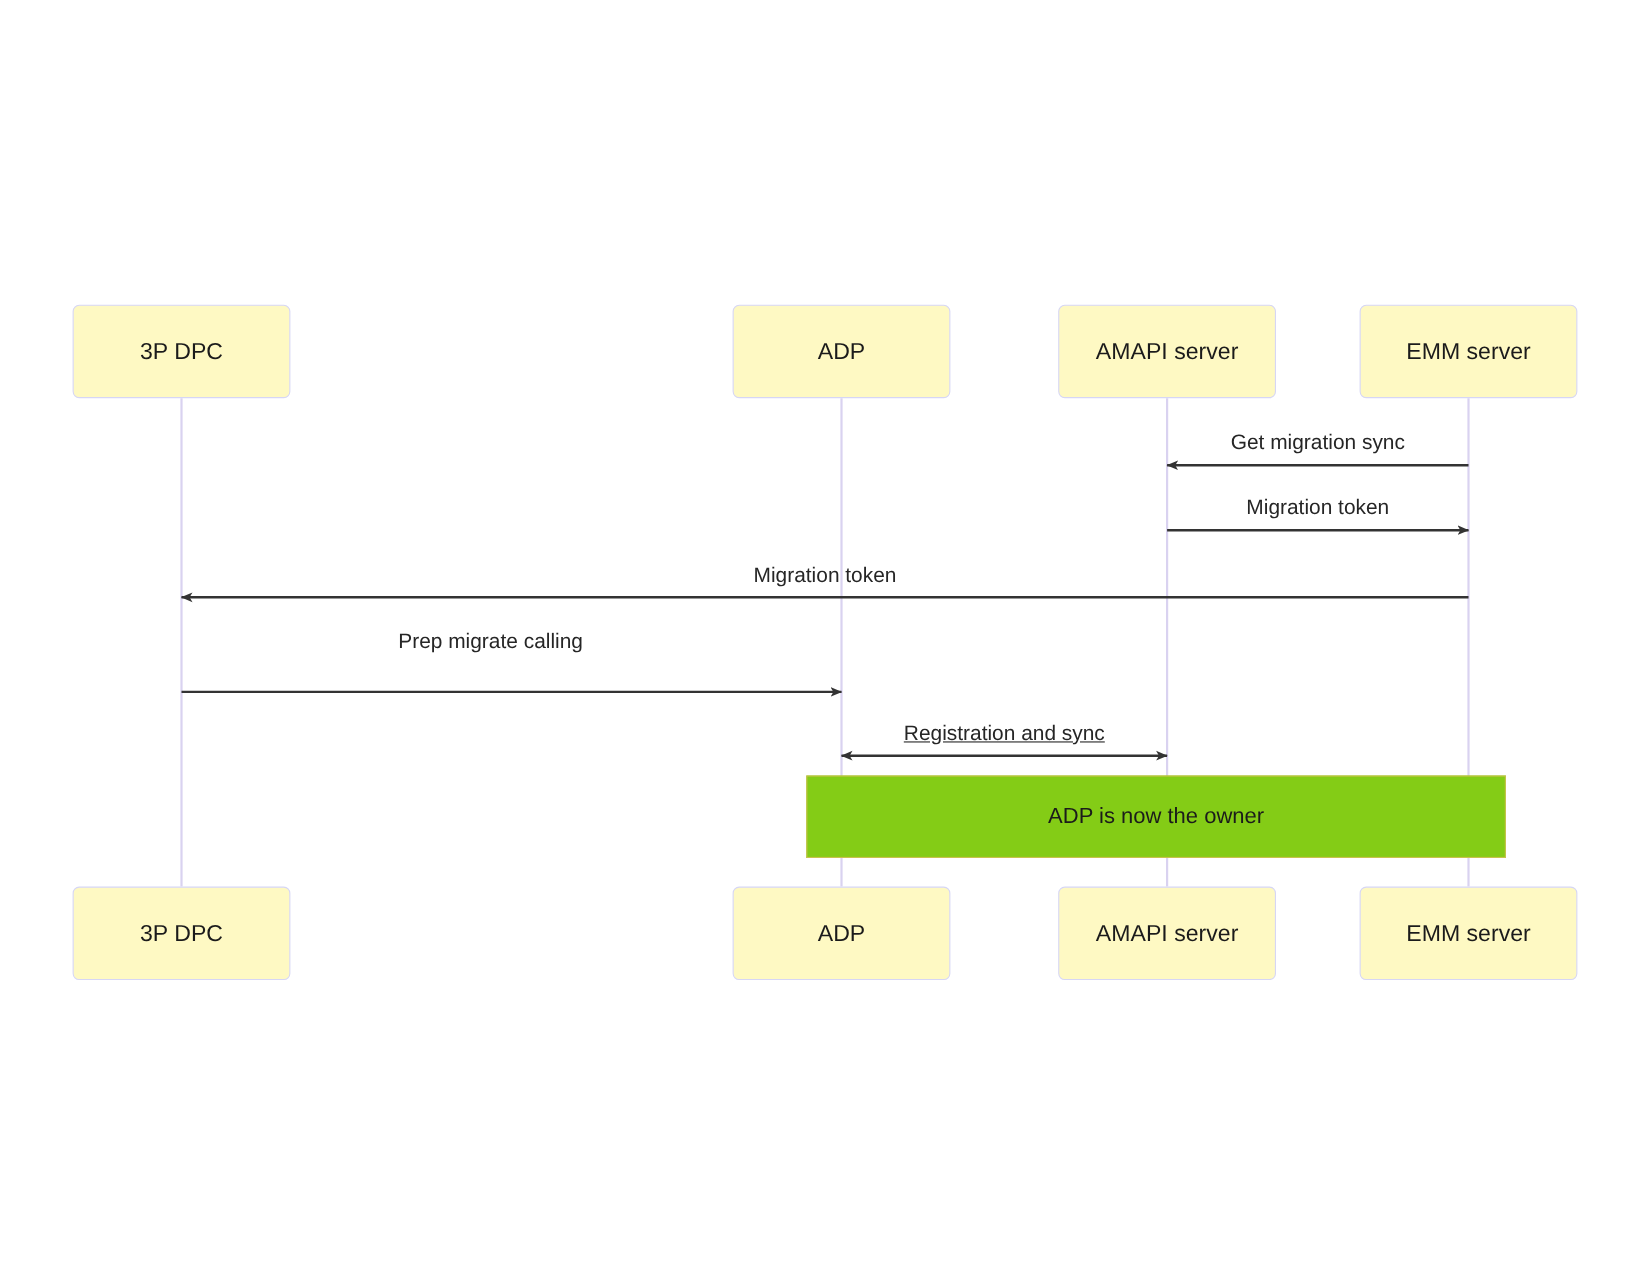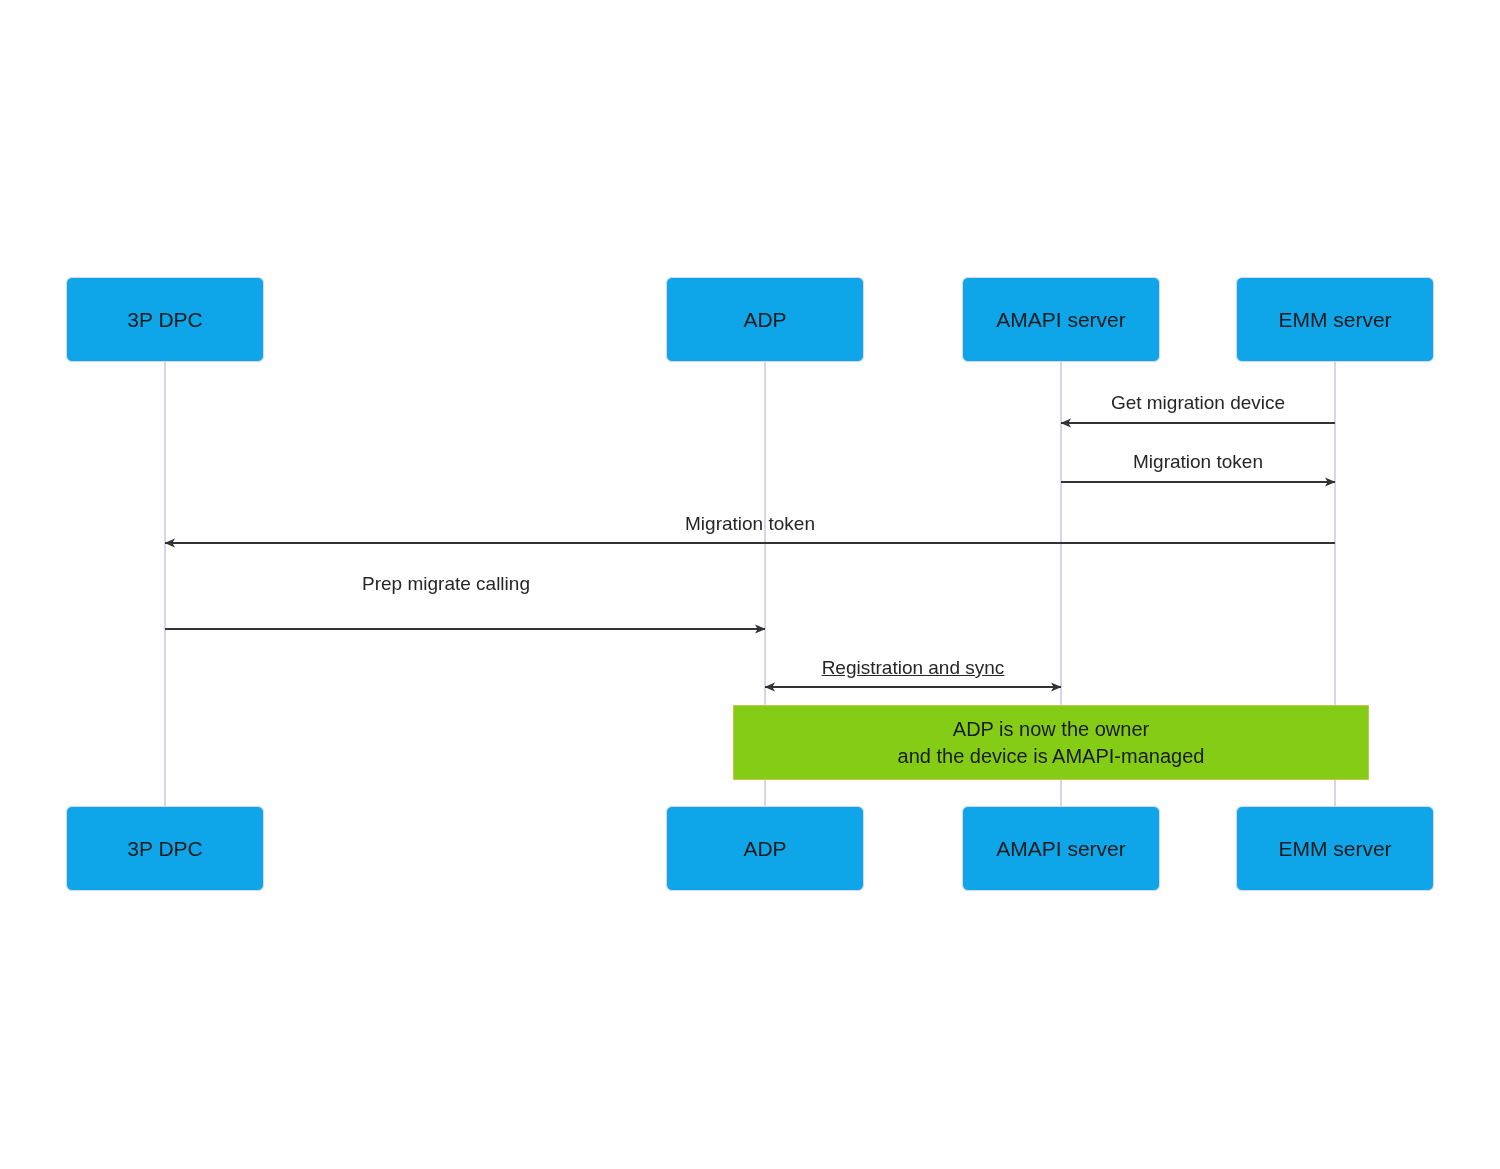--- a/index.html
+++ b/index.html
@@ -27,21 +27,21 @@
     position: absolute;
     left: 0;
     top: 0;
     width: 1500px;
     height: 1169px;
   }
   
   .actor-box {
     position: absolute;
     box-sizing: border-box;
-    background: #0ea5e9;
+    background: #fef9c3;
     border: 1px solid #D6D6F5;
     border-radius: 6px;
     display: flex;
     align-items: center;
     justify-content: center;
   }
   .actor-label {
     font-size: 21px;
     line-height: 1.1;
     color: #1b1b1b;
@@ -132,25 +132,24 @@
       </div>
       <div class="actor-box" style="left: 962px; top: 806px; width: 198px; height: 85px;">
         <span class="actor-label">AMAPI server</span>
       </div>
       <div class="actor-box" style="left: 1236px; top: 806px; width: 198px; height: 85px;">
         <span class="actor-label">EMM server</span>
       </div>
     </div>
 
   <div id="labels-layer">
-      <div class="msg-label" style="left: 1198px; top: 390px;"><span>Get migration device</span></div>
+      <div class="msg-label" style="left: 1198px; top: 390px;"><span>Get migration sync</span></div>
       <div class="msg-label" style="left: 1198px; top: 449px;"><span>Migration token</span></div>
       <div class="msg-label" style="left: 750px; top: 511px;"><span>Migration token</span></div>
       <div class="msg-label" style="left: 446px; top: 571px;"><span>Prep migrate calling</span></div>
       <div class="msg-label" style="left: 913px; top: 655px; text-decoration: underline;"><span>Registration and sync</span></div>
     </div>
 
   <div class="note-box" id="note-box" style="left: 733px; top: 705px; width: 636px; height: 75px;">
     <span class="note-line">ADP is now the owner</span>
-    <span class="note-line">and the device is AMAPI-managed</span>
   </div>
 
 </div>
 
 </body></html>

